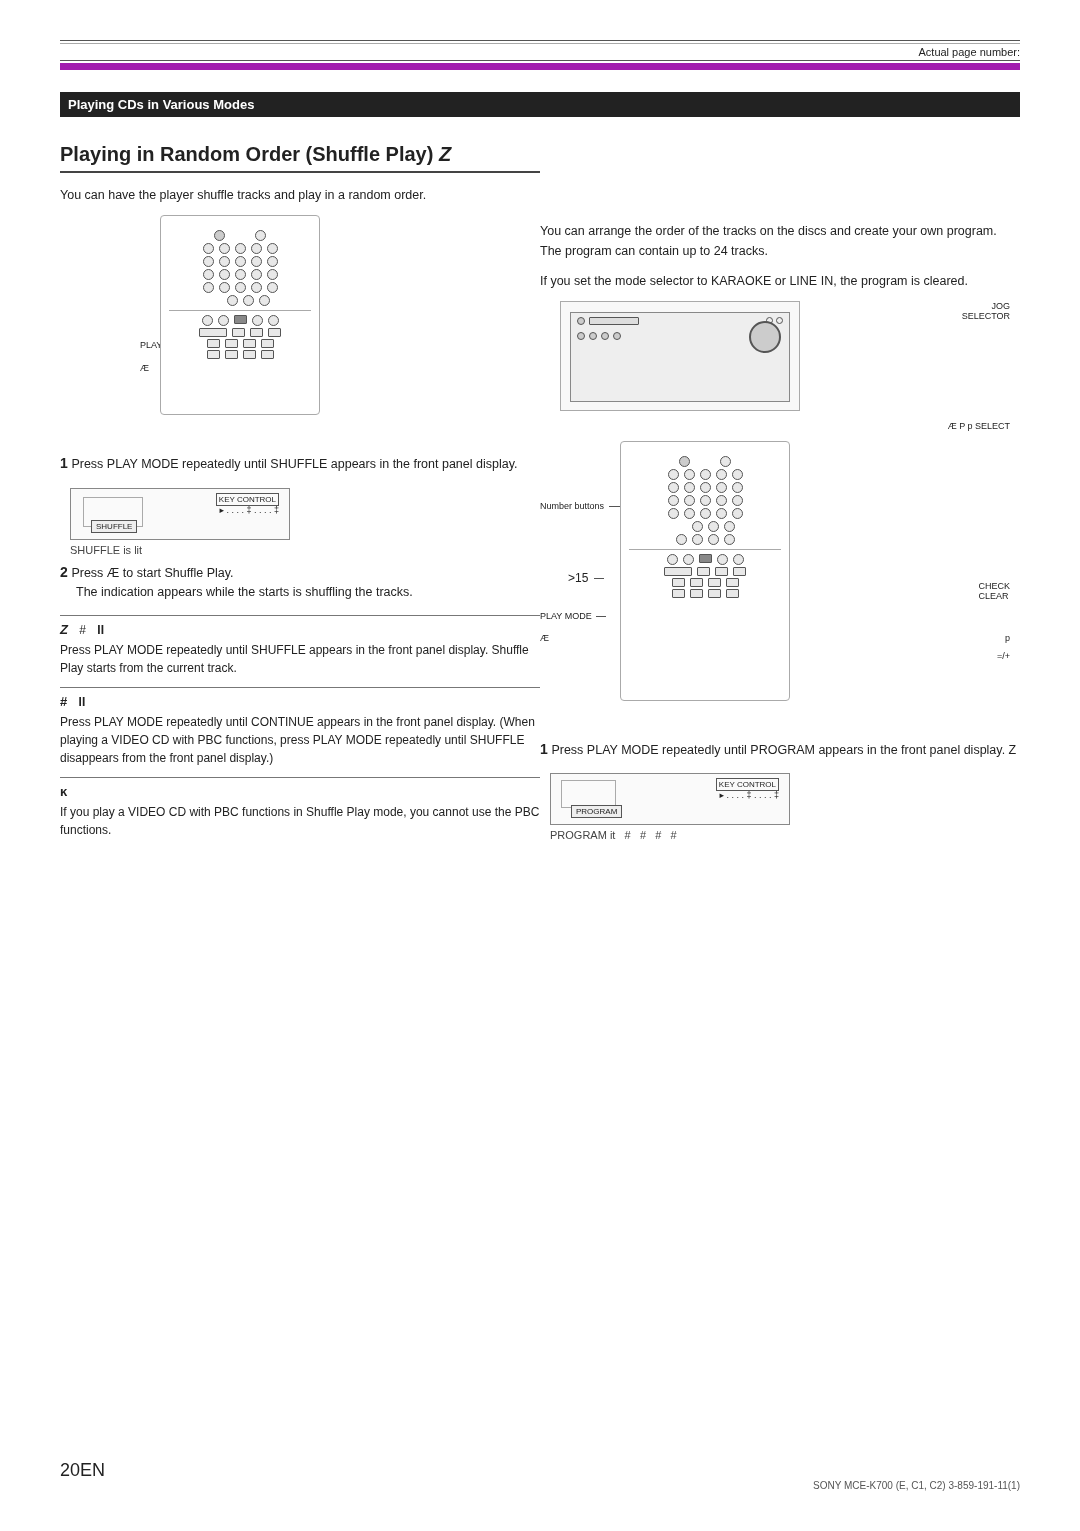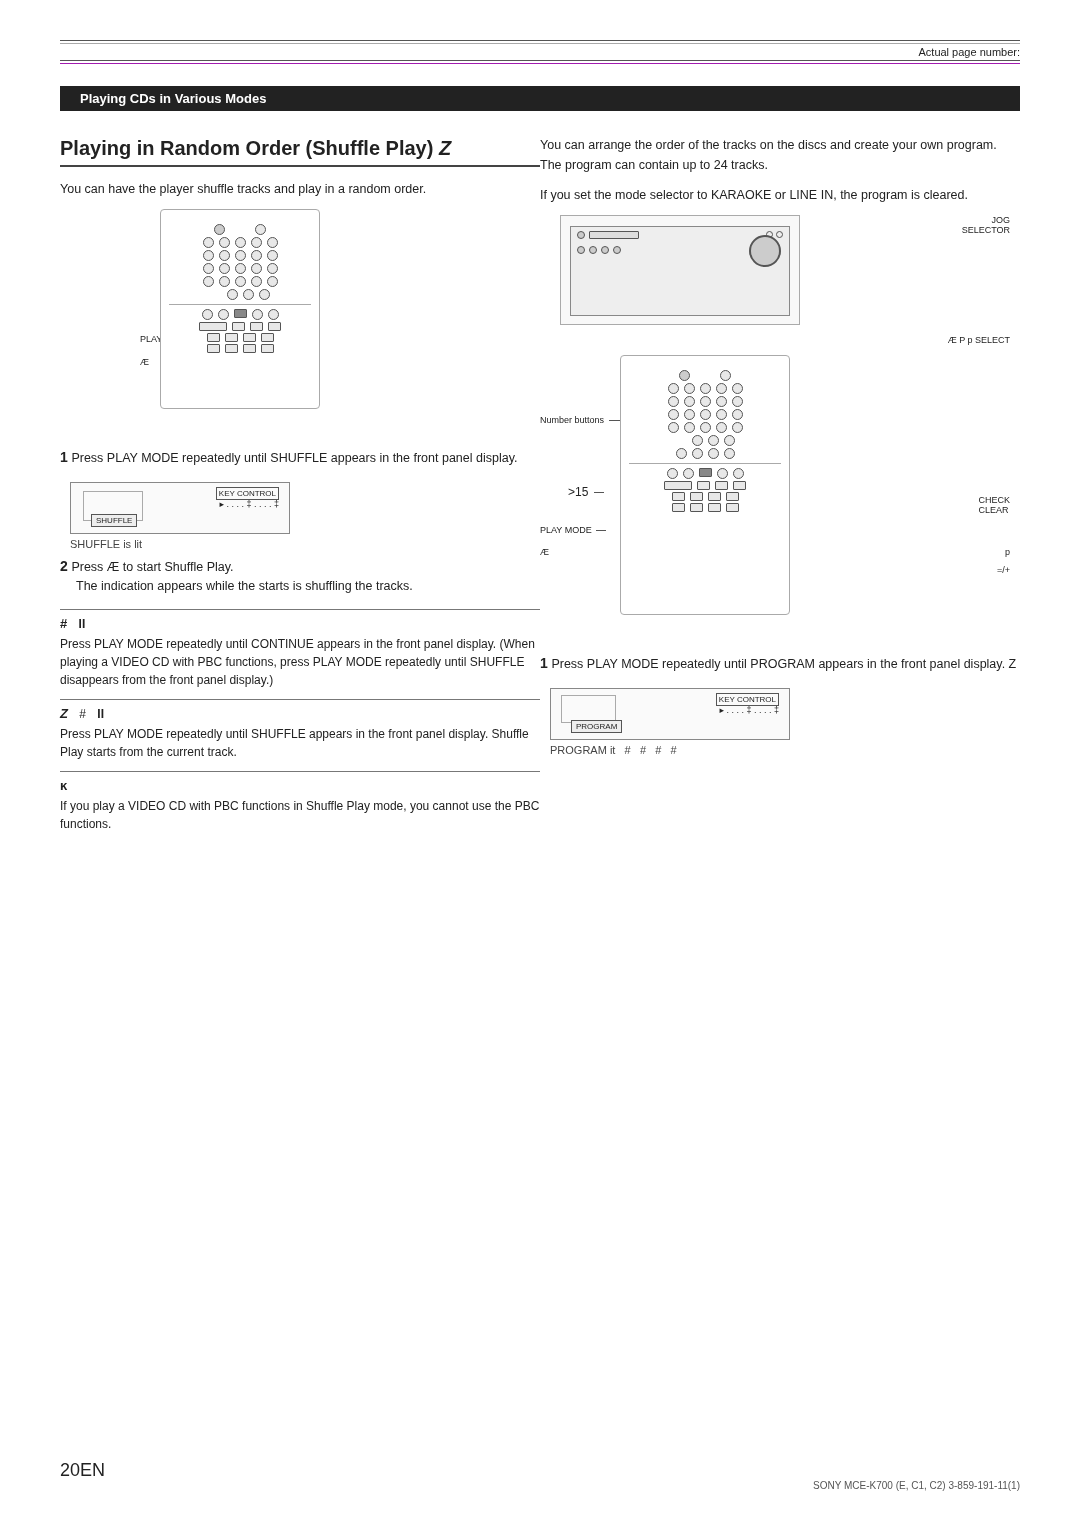--- a/index.html
+++ b/index.html
@@ -14,45 +14,46 @@
     }
     .page-container {
       width: 1080px;
       min-height: 1531px;
       padding: 40px 60px 60px 60px;
       position: relative;
     }
     
     .header-lines {
       border-top: 1px solid #555;
-      border-bottom: 1px solid #a21caf;
+      border-bottom: 7px solid #a21caf;
       margin-bottom: 4px;
       padding: 2px 0;
       text-align: right;
       font-size: 11px;
     }
     .header-line-top {
       border-bottom: 1px solid #aaa;
       margin-bottom: 2px;
     }
     
     .section-bar {
       background: #222;
       color: #fff;
       font-size: 13px;
       font-weight: bold;
-      padding: 5px 20px;
+      padding: 5px 8px;
       margin-bottom: 24px;
       display: inline-block;
       width: 100%;
     }
     
     .two-col {
       display: flex;
       width: 100%;
+      align-items: flex-end;
     }
     .col-left, .col-right {
       flex: 1;
     }
     
     .section-title {
       font-size: 20px;
       font-weight: bold;
       border-bottom: 2px solid #444;
       padding-bottom: 4px;
@@ -390,30 +391,30 @@
 
       <div class="step">
         <span class="step-num">2</span>
         <span class="step-text">  <span>Press Æ to start Shuffle Play.</span></span>
         <div style="margin-left:16px; font-size:12.5px; line-height:1.5;">
           <span>The  indication appears while the starts is shuffling  the tracks.</span>
         </div>
       </div>
 
       <div class="note-box">
-        <span class="note-symbol">#</span>
-        <span style="margin-left:8px; font-weight:bold;">II</span>
-        <p class="note-para" style="margin-top:4px;">Press PLAY MODE repeatedly until  CONTINUE  appears in the front panel display. (When playing a VIDEO CD with PBC functions, press PLAY MODE repeatedly until  SHUFFLE disappears from the front panel display.)</p>
-      </div>
-
-      <div class="note-box">
         <span class="note-symbol italic-symbol">Z</span>
         <span style="margin-left:8px;">#</span>
         <span style="margin-left:8px; font-weight:bold;">II</span>
         <p class="note-para" style="margin-top:4px;">Press PLAY MODE repeatedly until  SHUFFLE  appears in the front panel display. Shuffle Play starts from the current track.</p>
+      </div>
+
+      <div class="note-box">
+        <span class="note-symbol">#</span>
+        <span style="margin-left:8px; font-weight:bold;">II</span>
+        <p class="note-para" style="margin-top:4px;">Press PLAY MODE repeatedly until  CONTINUE  appears in the front panel display. (When playing a VIDEO CD with PBC functions, press PLAY MODE repeatedly until  SHUFFLE disappears from the front panel display.)</p>
       </div>
 
       <div class="note-box">
         <span class="note-symbol">ĸ</span>
         <p class="note-para" style="margin-top:4px;">If you play a VIDEO CD with PBC functions in Shuffle Play mode, you cannot use the PBC functions.</p>
       </div>
 
     </div>
 
     <div class="col-right">

